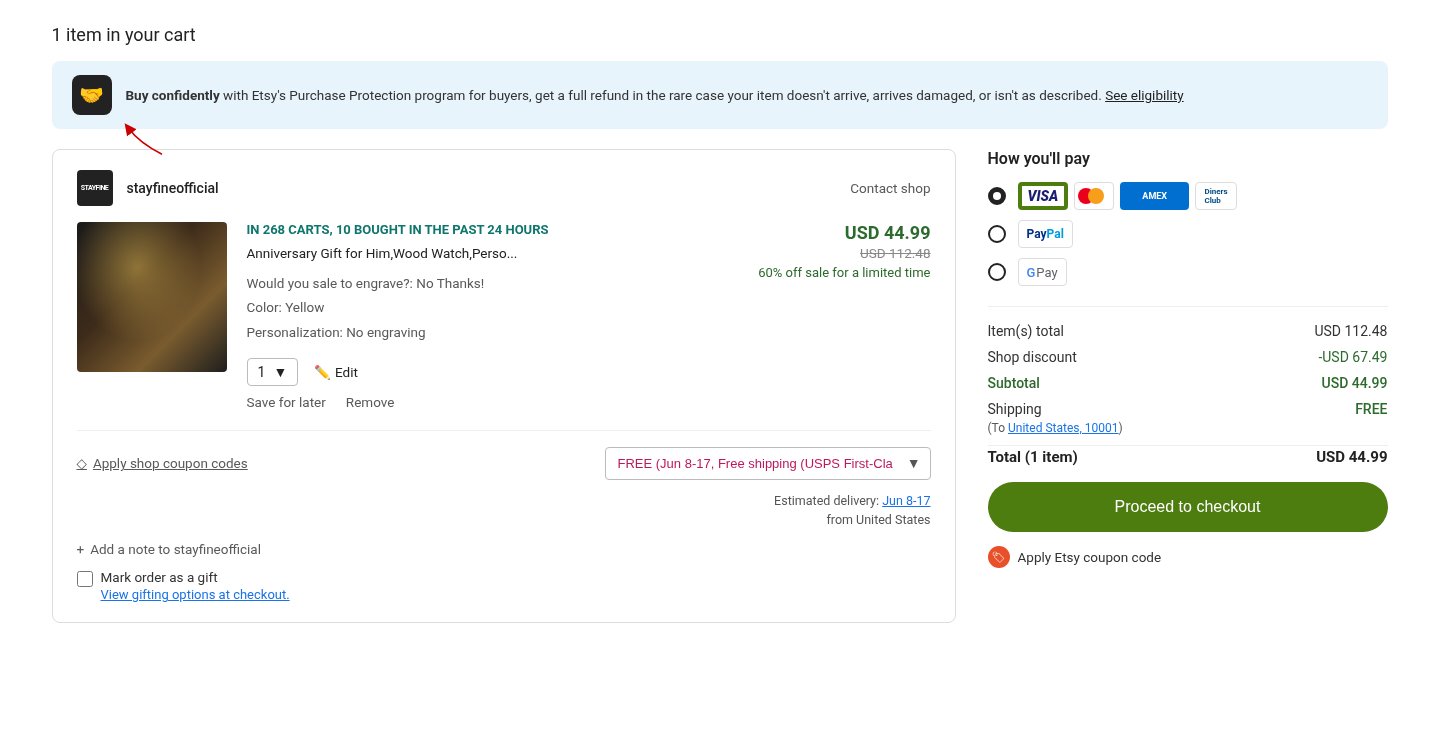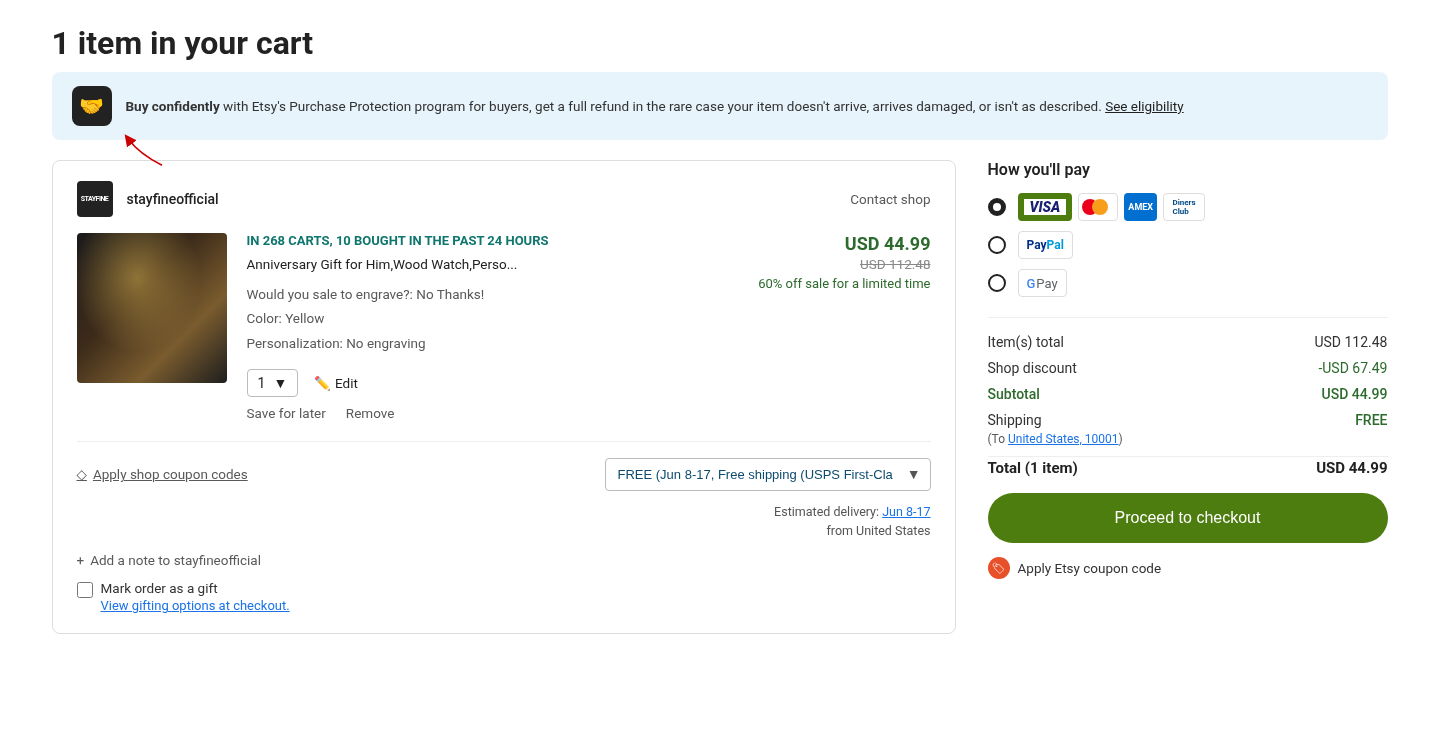--- a/index.html
+++ b/index.html
@@ -8,23 +8,23 @@
       background: #fff;
       color: #222;
       font-size: 14px;
     }
     .page-wrapper {
       max-width: 1400px;
       margin: 0 auto;
       padding: 24px 32px;
     }
     .page-title {
-      font-size: 32px;
-      font-weight: 700;
-      margin-bottom: 10px;
+      font-size: 18px;
+      font-weight: 400;
+      margin-bottom: 16px;
       color: #222;
     }
     .protection-banner {
       background: #e8f4fb;
       border-radius: 8px;
       padding: 14px 20px;
       display: flex;
       align-items: center;
       gap: 14px;
       margin-bottom: 20px;
@@ -227,21 +227,21 @@
       cursor: pointer;
     }
     .shipping-select-wrapper {
       position: relative;
     }
     .shipping-select {
       border: 1px solid #bbb;
       border-radius: 4px;
       padding: 8px 36px 8px 12px;
       font-size: 13px;
-      color: #0c4a6e;
+      color: #be185d;
       appearance: none;
       background: #fff;
       cursor: pointer;
       min-width: 300px;
     }
     .shipping-dropdown-arrow {
       position: absolute;
       right: 10px;
       top: 50%;
       transform: translateY(-50%);
@@ -346,21 +346,21 @@
       font-size: 10px;
       font-weight: 700;
       padding: 3px 6px;
       display: flex;
       align-items: center;
       justify-content: center;
       height: 28px;
     }
     .card-visa {
       background: #fff;
-      border: 6px solid #4d7c0f;
+      border: 4px solid #4d7c0f;
       color: #1a1f71;
       font-size: 14px;
       font-weight: 900;
       font-style: italic;
     }
     .card-mc {
       background: #fff;
       border: 1px solid #ddd;
       width: 40px;
       height: 28px;
@@ -387,21 +387,21 @@
       border-radius: 50%;
       background: #f79e1b;
       margin-left: -6px;
     }
     .card-amex {
       background: #016fcf;
       color: #fff;
       border-radius: 4px;
       font-size: 9px;
       font-weight: 700;
-      padding: 3px 4px;
+      padding: 3px 22px;
       height: 28px;
       display: flex;
       align-items: center;
     }
     .card-diners {
       background: #fff;
       border: 1px solid #ddd;
       border-radius: 4px;
       height: 28px;
       width: 42px;

